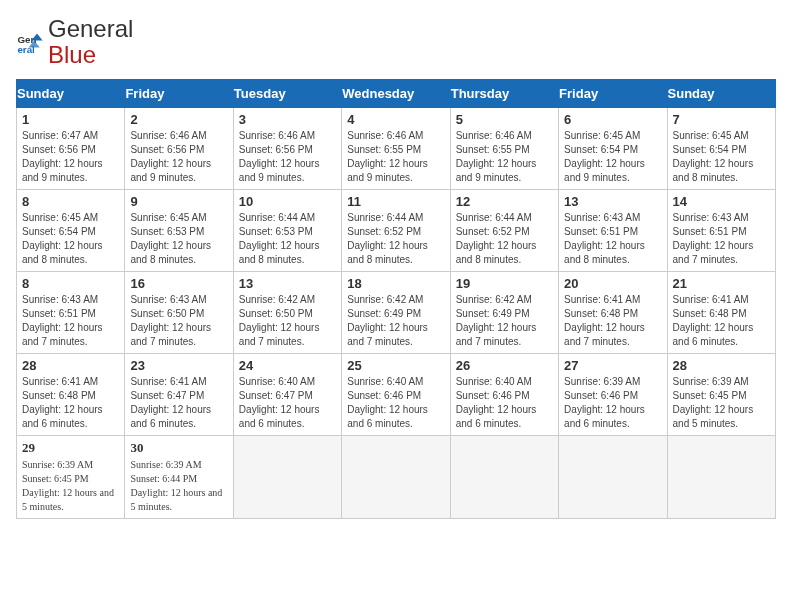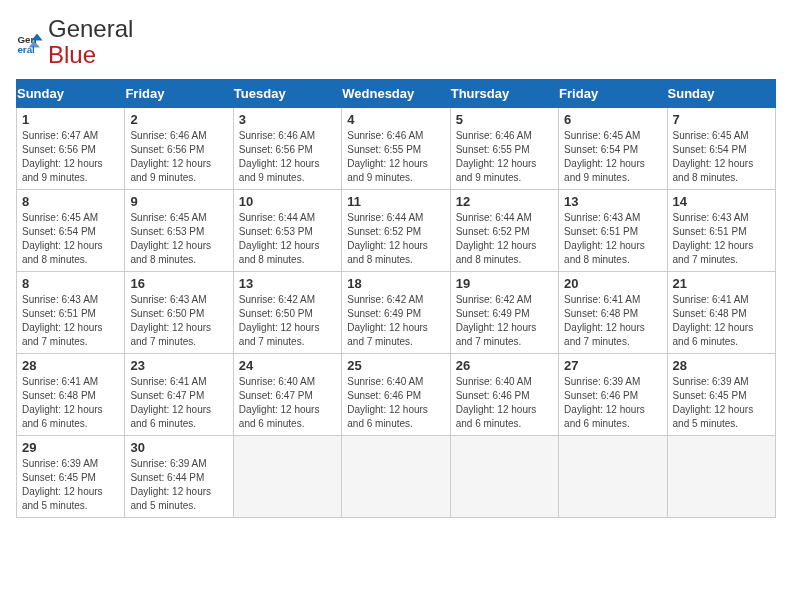--- a/index.html
+++ b/index.html
@@ -74,20 +74,21 @@
       margin-bottom: 2px;
       display: block;
     }
     .day-info {
       font-size: 10px;
       line-height: 1.4;
       color: #444;
     }
     .last-row td {
       height: 70px;
+      font-family: Liberation Serif, serif;
     }
   </style>
 </head>
 <body>
 
 <div class="header">
   <div class="logo">
     <svg class="logo-icon" viewBox="0 0 40 40">
       <text x="2" y="22" font-size="14" font-weight="bold" fill="#333">Gen</text>
       <text x="2" y="36" font-size="14" font-weight="bold" fill="#1a6bb5">eral</text>

